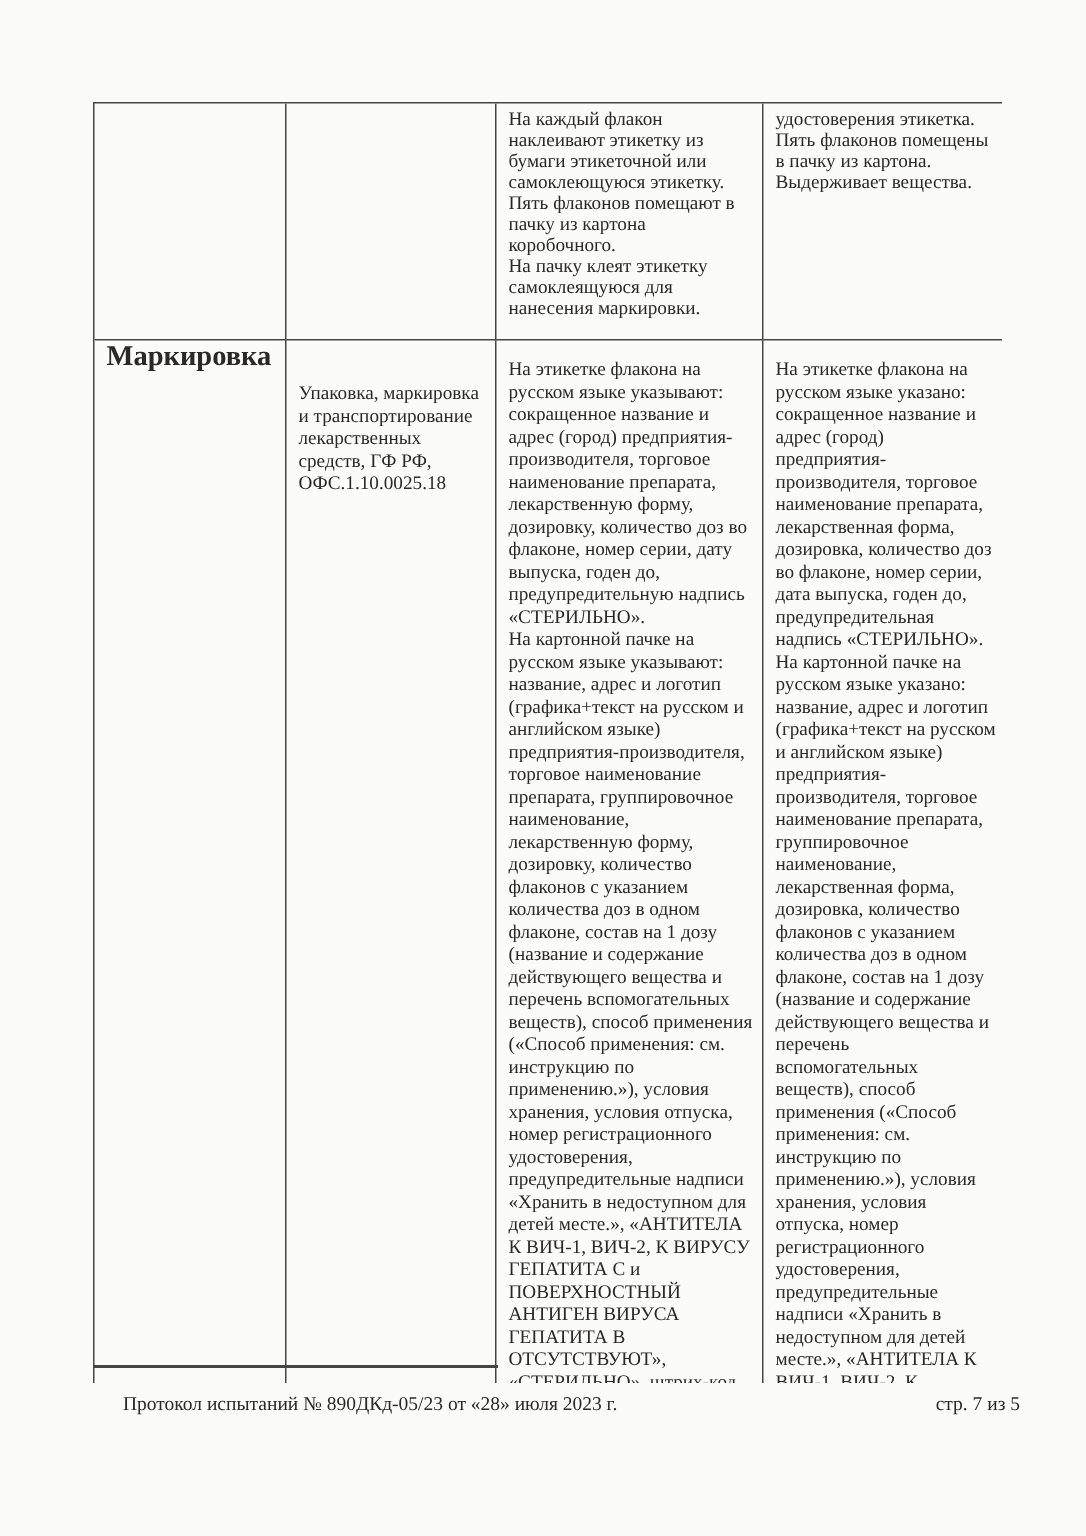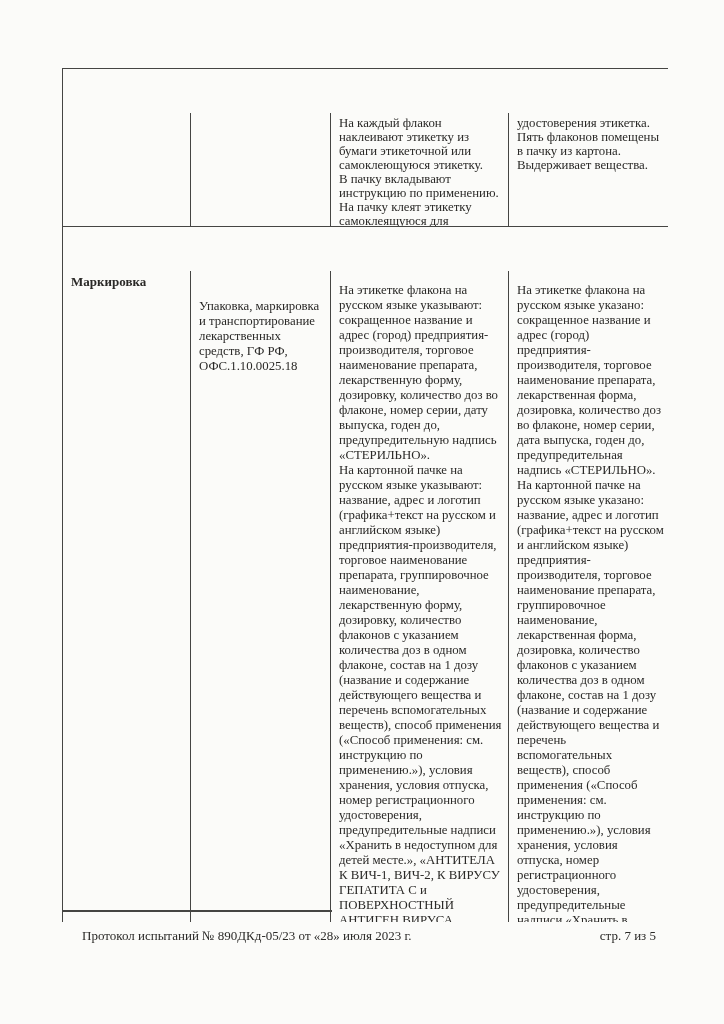--- a/index.html
+++ b/index.html
@@ -30,65 +30,64 @@
     box-sizing: border-box;
     overflow: hidden;
   }
   .cell {
     border-right: 1.5px solid #454543;
     box-sizing: border-box;
     padding: 12px 4px 16px 8px;
     font-size: 12.8px;
     line-height: 15px;
     overflow: hidden;
-    margin-top: 44px;
   }
   .row1 {
     border-bottom: 1.5px solid #454543;
     line-height: 14px;
     padding-top: 3px;
   }
   .cell p { margin: 0; }
   .row-title {
     font-weight: bold;
-    font-size: 13px;
+    font-size: 19px;
     padding-top: 3px;
   }
   .method-ref { padding-top: 28px; }
   .partial-bottom-line {
     position: absolute;
     left: 62px;
     top: 910px;
     width: 270px;
     height: 1.5px;
     background: #454543;
   }
   .footer {
     position: absolute;
     left: 82px;
-    right: 68px;
+    right: 44px;
     top: 928px;
     display: flex;
     justify-content: space-between;
     font-size: 13px;
     line-height: 16px;
   }
 </style>
 </head>
 <body>
 
 <div class="page">
 
   <div class="doc-table">
 
     <div class="cell row1"></div>
     <div class="cell row1"></div>
     <div class="cell row1">
       <p>На каждый флакон наклеивают этикетку из бумаги этикеточной или самоклеющуюся этикетку.</p>
-      <p>В пачку вкладывают инструкцию по применению.</p>
+      <p>Пять флаконов помещают в пачку из картона коробочного.</p>
       <p>На пачку клеят этикетку самоклеящуюся для нанесения маркировки.</p>
     </div>
     <div class="cell row1">
       <p>удостоверения этикетка.</p>
       <p>Пять флаконов помещены в пачку из картона.</p>
       <p>Выдерживает вещества.</p>
     </div>
 
     <div class="cell row-title">
       <p>Маркировка</p>

